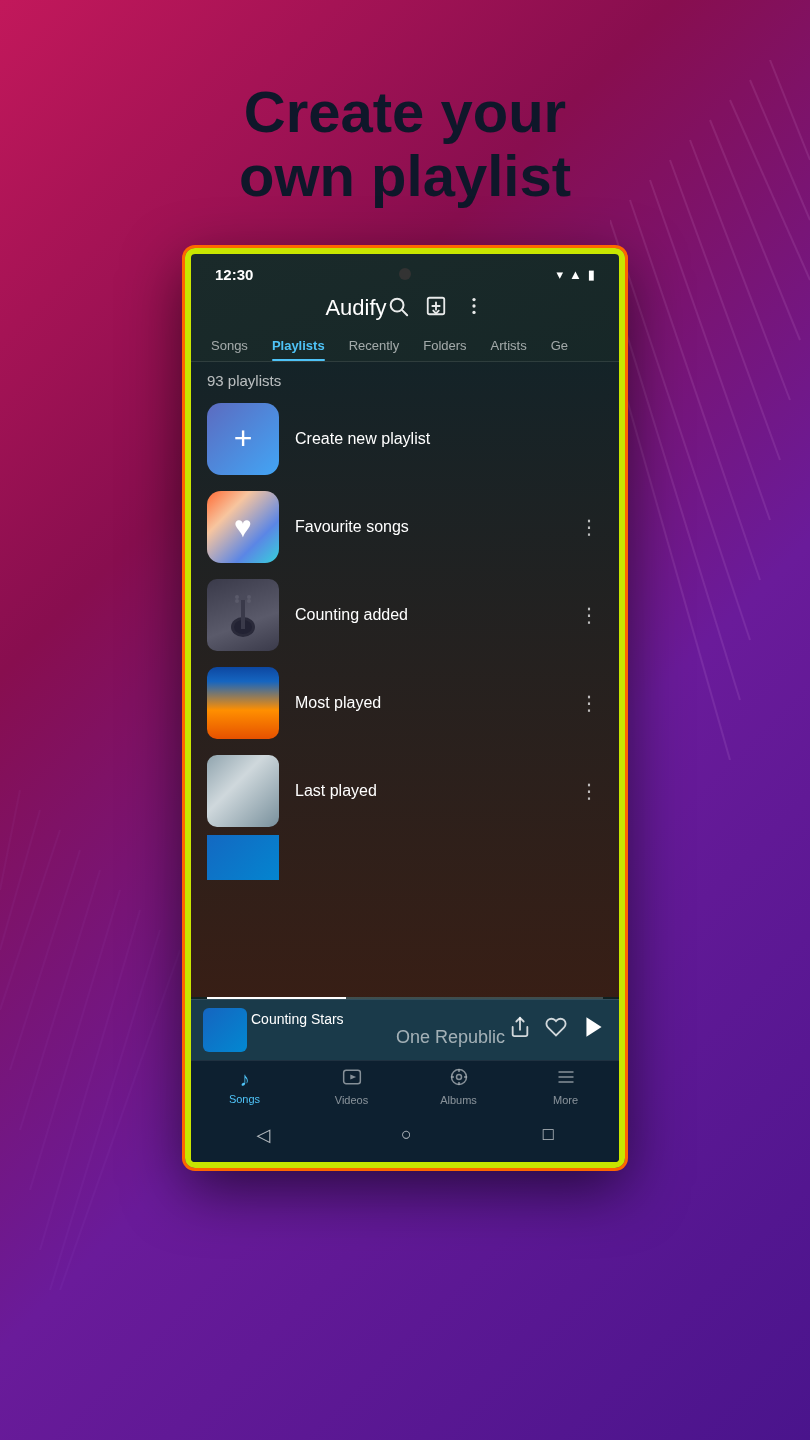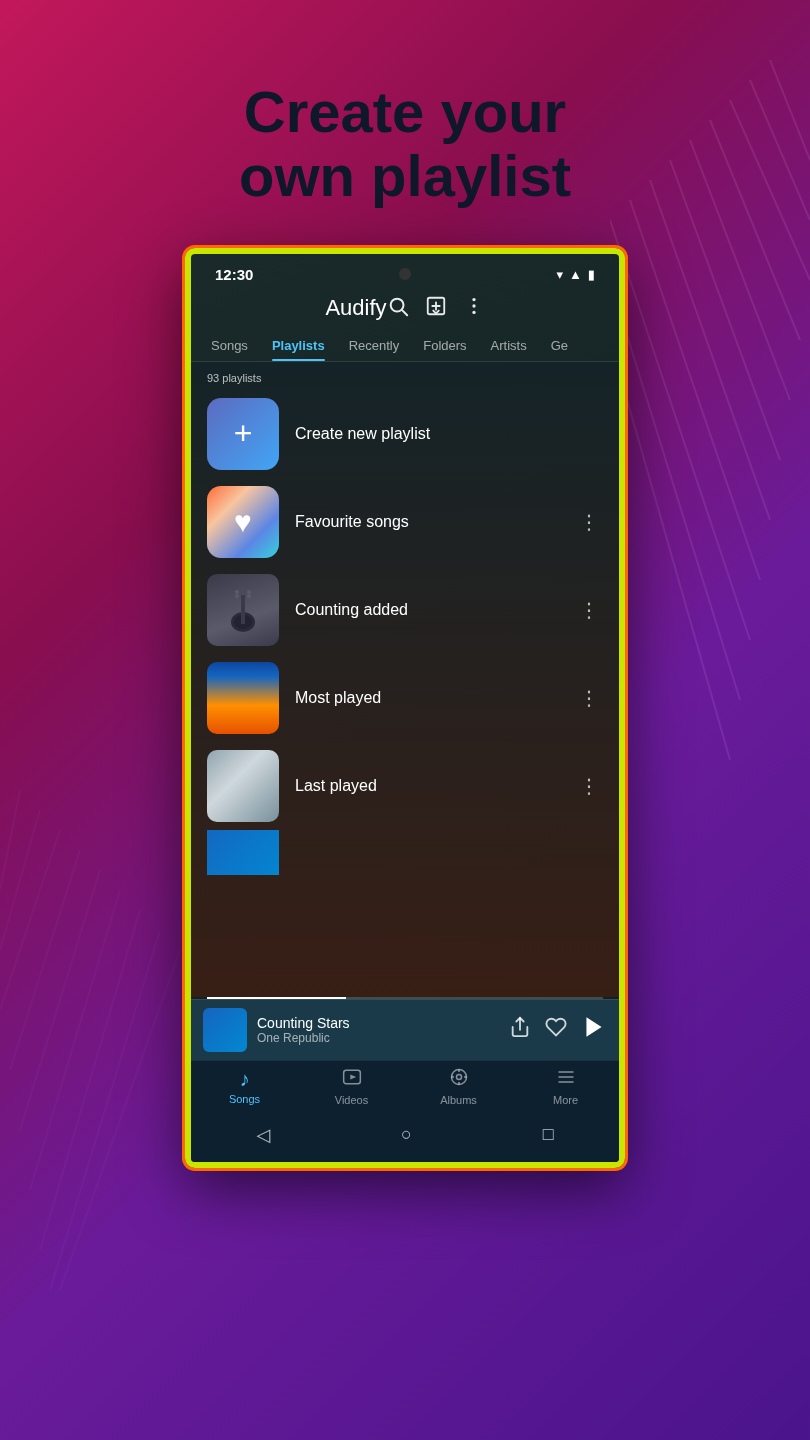--- a/index.html
+++ b/index.html
@@ -137,21 +137,21 @@
 
     
     .content-area {
       flex: 1;
       overflow: hidden;
       background: linear-gradient(180deg, rgba(20,35,40,0.95) 0%, rgba(60,30,20,0.9) 100%);
     }
 
     .playlist-count {
       color: rgba(255,255,255,0.7);
-      font-size: 11px;
+      font-size: 15px;
       padding: 10px 24px 6px 16px;
     }
 
     
     .playlist-item {
       display: flex;
       align-items: center;
       padding: 8px 16px;
       gap: 16px;
       cursor: pointer;
@@ -210,40 +210,41 @@
       padding: 4px;
     }
 
     
     .now-playing {
       background: #1a3a4a;
       border-top: 1px solid rgba(255,255,255,0.1);
       display: flex;
       align-items: center;
       padding: 8px 12px;
-      gap: 10px;
+      gap: 4px;
     }
     .now-playing-thumb {
       width: 44px;
       height: 44px;
       border-radius: 6px;
       background: linear-gradient(135deg, #1565c0, #0288d1);
       flex-shrink: 0;
     }
     .now-playing-info {
       flex: 1;
     }
     .now-playing-title {
       color: white;
       font-size: 14px;
       font-weight: 500;
     }
     .now-playing-artist {
       color: rgba(255,255,255,0.6);
-      font-size: 12px;
+      font-size: 18px;
+      text-align: right;
     }
     .now-playing-controls {
       display: flex;
       gap: 14px;
       align-items: center;
     }
     .ctrl-icon {
       color: rgba(255,255,255,0.8);
       font-size: 20px;
       cursor: pointer;

